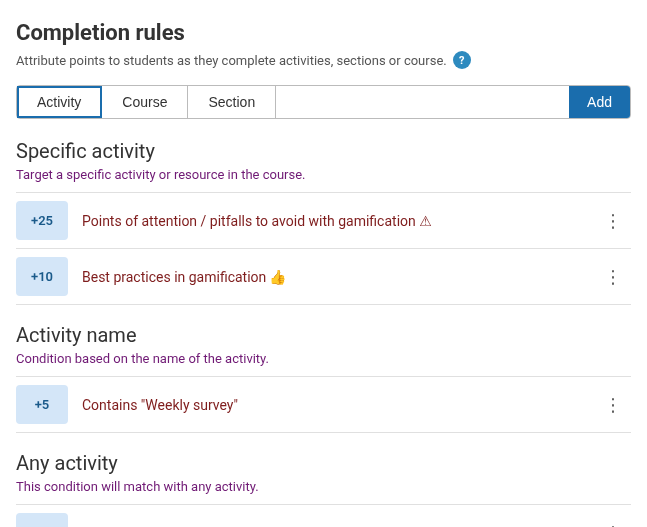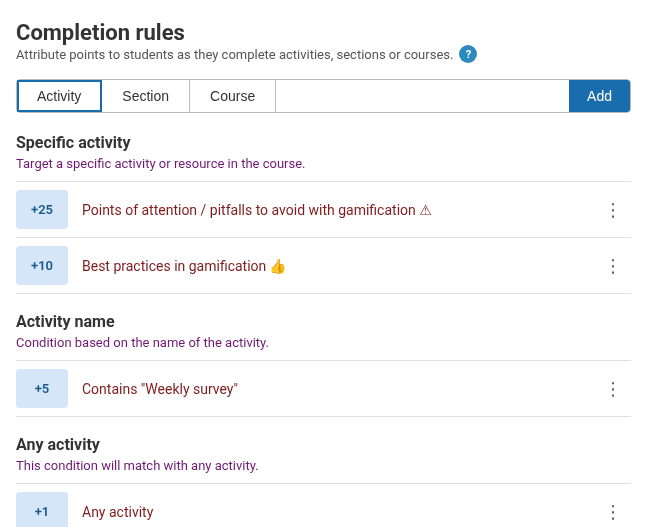--- a/index.html
+++ b/index.html
@@ -9,21 +9,21 @@
       color: #333;
       width: 647px;
       min-height: 527px;
       padding: 20px 16px;
       font-size: 14px;
     }
 
     .page-title {
       font-size: 22px;
       font-weight: 700;
-      margin-bottom: 0;
+      margin-bottom: 6px;
     }
 
     .page-subtitle {
       color: #555;
       font-size: 13px;
       display: flex;
       align-items: center;
       gap: 6px;
       margin-bottom: 16px;
     }
@@ -37,22 +37,22 @@
       border-radius: 50%;
       background: #2d8abf;
       color: #fff;
       font-size: 11px;
       font-weight: bold;
       cursor: pointer;
       flex-shrink: 0;
     }
 
     .section-title {
-      font-size: 16px;
-      font-weight: 700;
+      font-size: 20px;
+      font-weight: 400;
       margin-bottom: 4px;
     }
 
     .section-desc {
       color: #701a75;
       font-size: 13px;
       margin-bottom: 10px;
     }
 
     .rule-row {
@@ -137,29 +137,29 @@
       font-weight: 500;
       border-radius: 0 3px 3px 0;
     }
   </style>
 </head>
 <body>
 
 <h1 class="page-title">Completion rules</h1>
 
 <div class="page-subtitle">
-  <span>Attribute points to students as they complete activities, sections or courses.</span>
+  <span>Attribute points to students as they complete activities, sections or course.</span>
   <span class="help-icon">?</span>
 </div>
 
 <div class="tabs-add-row">
   <div class="tabs-group">
     <button class="t-tab active">Activity</button>
+    <button class="t-tab">Course</button>
     <button class="t-tab">Section</button>
-    <button class="t-tab">Course</button>
   </div>
   <button class="t-add">Add</button>
 </div>
 
 <div class="section-block">
   <div class="section-title">Specific activity</div>
   <div class="section-desc">Target a specific activity or resource in the course.</div>
 
   <div class="rule-row">
     <span class="points-badge">+25</span>

